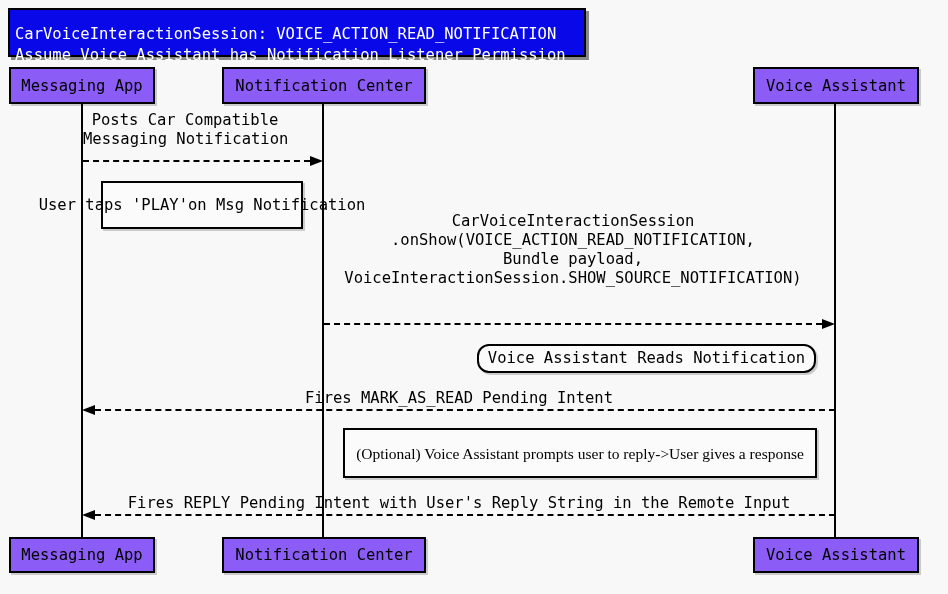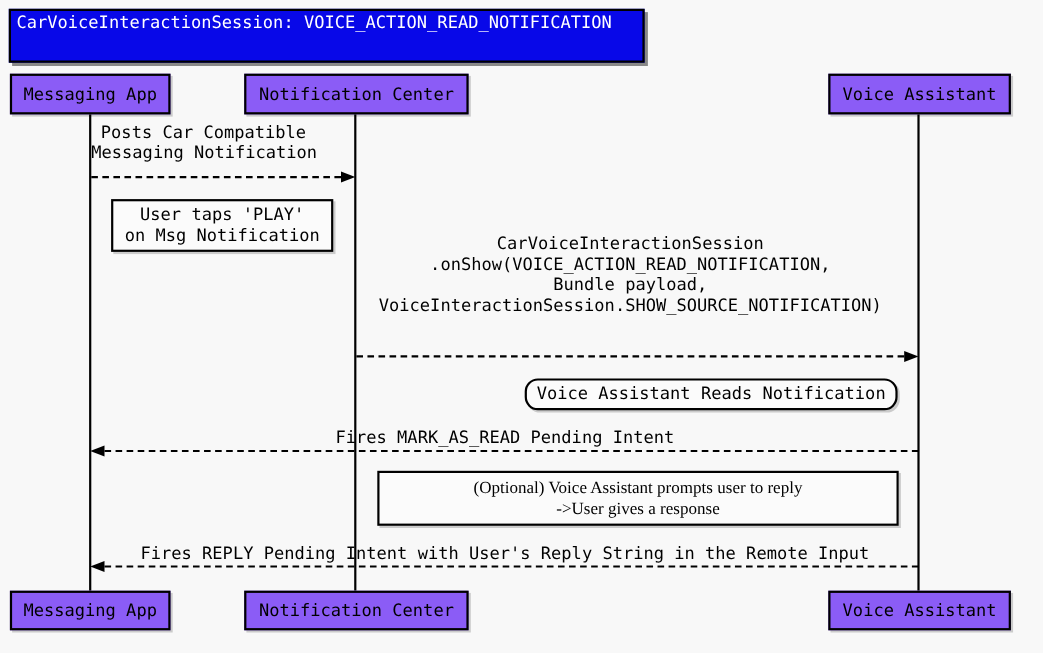--- a/index.html
+++ b/index.html
@@ -18,21 +18,21 @@
   }
   .title-box {
     position: absolute;
     left: 8px; top: 8px;
     width: 578px; height: 49px;
     box-sizing: border-box;
     background: #0808e8;
     color: #ffffff;
     border: 2px solid #000;
     box-shadow: 3px 3px 0 rgba(0,0,0,0.45);
-    padding: 0 5px;
+    padding: 14px 5px;
     line-height: 21px;
     white-space: nowrap;
   }
   .pbox {
     position: absolute;
     box-sizing: border-box;
     border: 2px solid #000;
     background: #8b5cf6;
     box-shadow: 2px 2px 0 rgba(0,0,0,0.18);
     display: flex;
@@ -40,21 +40,21 @@
     justify-content: center;
     white-space: nowrap;
   }
   .note {
     position: absolute;
     box-sizing: border-box;
     border: 2px solid #000;
     background: #fbfbfb;
     box-shadow: 2px 2px 0 rgba(0,0,0,0.18);
     display: flex;
-    flex-direction: column;
+    flex-direction: row;
     align-items: center;
     justify-content: center;
     line-height: 19px;
     text-align: center;
     white-space: nowrap;
   }
   .lifeline {
     position: absolute;
     width: 2px;
     top: 104px;
@@ -80,20 +80,21 @@
     line-height: 19px;
     white-space: nowrap;
   }
   .msg-label span { display: block; }
 </style>
 </head>
 <body>
 
 <div class="title-box">
   <div>CarVoiceInteractionSession: VOICE_ACTION_READ_NOTIFICATION</div>
+  <div>Assume Voice Assistant has Notification Listener Permission</div>
 </div>
 
 <div class="pbox" style="left:9px; top:67px; width:146px; height:37px;">
   <span>Messaging App</span>
 </div>
 <div class="pbox" style="left:222px; top:67px; width:204px; height:37px;">
   <span>Notification Center</span>
 </div>
 <div class="pbox" style="left:753px; top:67px; width:166px; height:37px;">
   <span>Voice Assistant</span>

